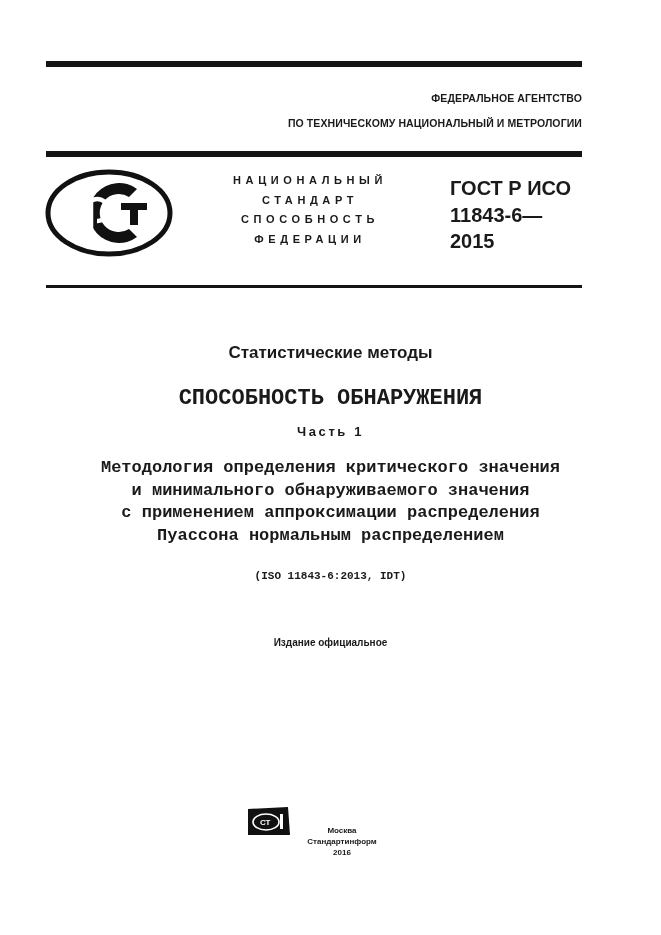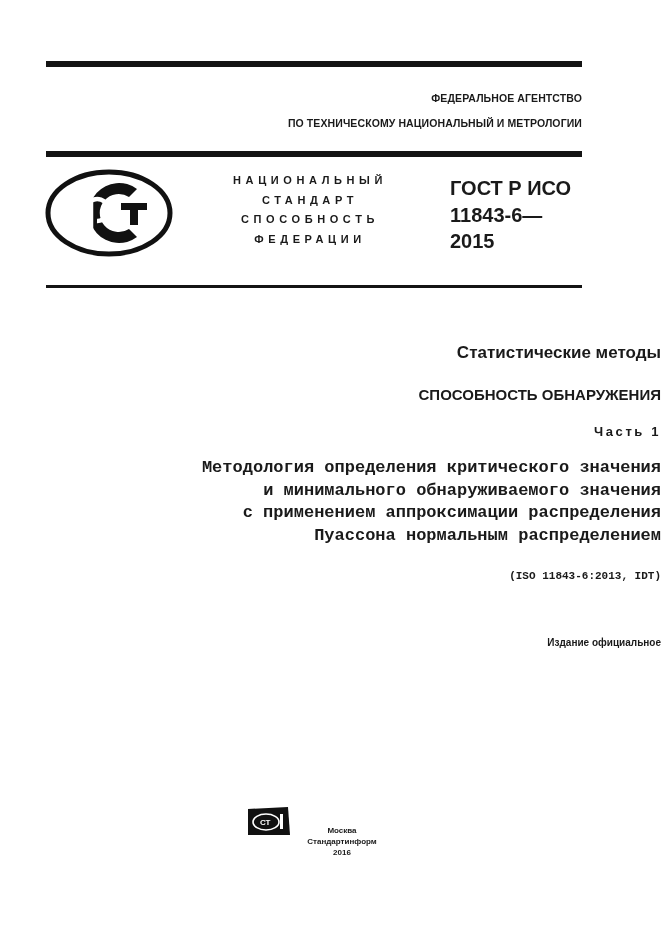--- a/index.html
+++ b/index.html
@@ -29,23 +29,23 @@
       position: absolute; left: 200px; top: 171px; width: 220px;
       text-align: center; font-weight: bold; font-size: 11px;
       letter-spacing: 4.6px; line-height: 19.5px;
     }
 
     .gost {
       position: absolute; left: 450px; top: 175px;
       font-weight: bold; font-size: 20px; line-height: 26.5px;
     }
 
-    .center { position: absolute; left: 0; width: 661px; text-align: right; font-weight: bold; }
+    .center { position: absolute; left: 0; width: 661px; text-align: center; font-weight: bold; }
     .subtitle { top: 343px; font-size: 17px; }
-    .main-title { top: 386px; font-size: 15px; }
+    .main-title { top: 386px; font-size: 22px; font-family: Liberation Mono, monospace; }
     .part { top: 424px; font-size: 13px; letter-spacing: 2.6px; }
     .long-title { top: 457px; font-size: 17px; line-height: 22.5px; font-family: Liberation Mono, monospace; }
     .iso-ref { top: 570px; font-size: 11px; font-family: Liberation Mono, monospace; }
     .edition { top: 637px; font-size: 10px; }
 
     .pub-logo { position: absolute; left: 247px; top: 806px; width: 44px; height: 30px; }
     .publisher {
       position: absolute; left: 296px; top: 825px; width: 92px;
       text-align: center; font-weight: bold; font-size: 8px; line-height: 11px;
     }

